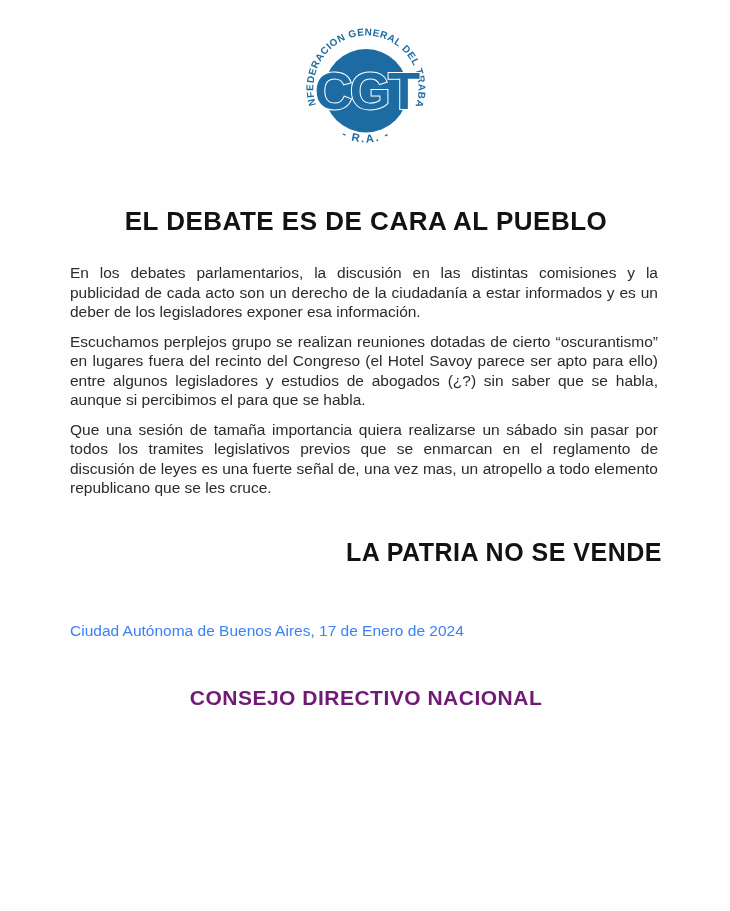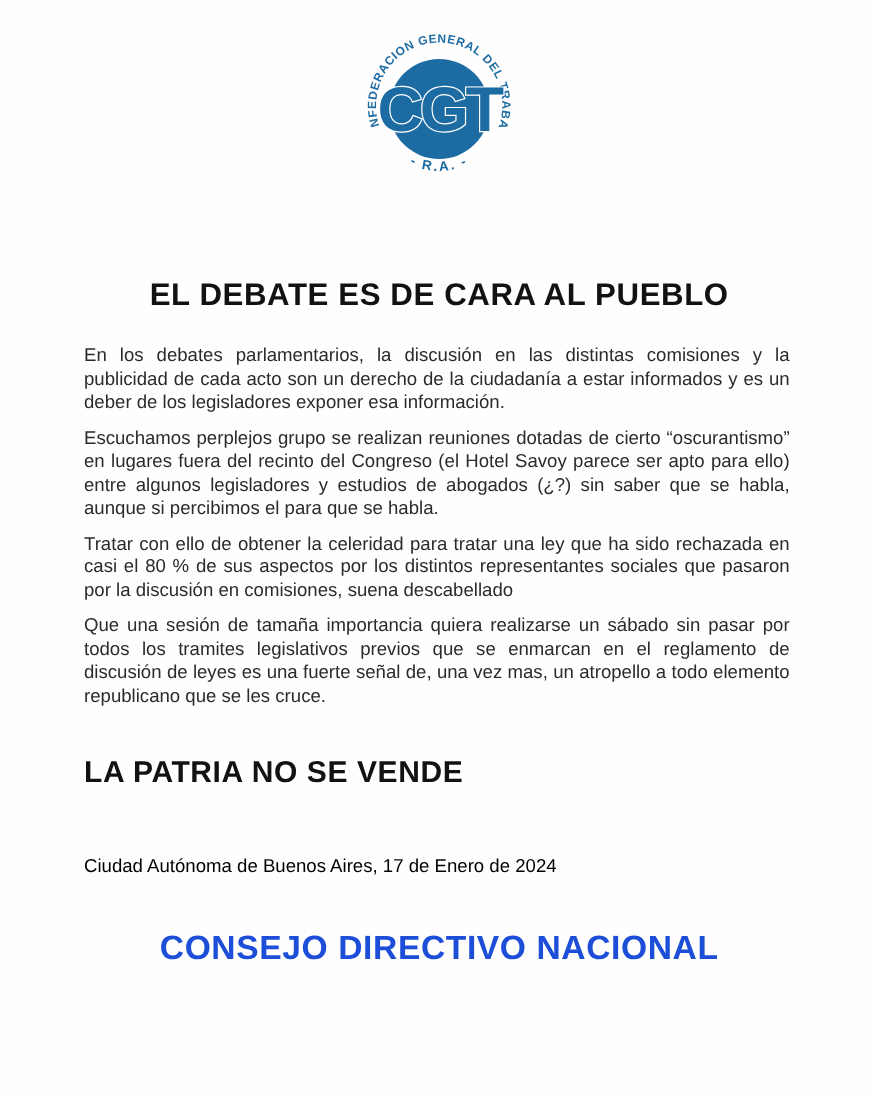--- a/index.html
+++ b/index.html
@@ -16,21 +16,21 @@
     color: #262626;
     overflow: hidden;
     box-sizing: border-box;
     padding: 20px 68px 0 70px;
   }
   .logo-wrap {
     text-align: center;
     height: 140px;
   }
   .doc-title {
-    margin: 70px 0 0 0;
+    margin: 46px 0 0 0;
     font-size: 26px;
     line-height: 31px;
     font-weight: bold;
     letter-spacing: 0.5px;
     text-align: center;
     color: #121212;
   }
   .body-text {
     margin-top: 26px;
   }
@@ -40,38 +40,38 @@
     line-height: 19.5px;
     text-align: justify;
     color: #2b2b2b;
   }
   .slogan {
     margin: 40px 0 0 0;
     font-size: 25px;
     line-height: 29px;
     font-weight: bold;
     letter-spacing: 0.5px;
-    text-align: left;
+    text-align: right;
     color: #121212;
   }
   .dateline {
     margin: 54px 0 0 0;
     font-size: 15.5px;
     line-height: 19px;
     text-align: left;
-    color: #000000;
+    color: #3b82f6;
   }
   .signature {
     margin: 44px 0 0 0;
-    font-size: 28px;
+    font-size: 21px;
     line-height: 27px;
     font-weight: bold;
     letter-spacing: 0.5px;
     text-align: center;
-    color: #1d4ed8;
+    color: #701a75;
   }
   .logo-arc-text {
     font-family: "Liberation Sans", sans-serif;
     font-weight: bold;
     font-size: 11px;
     letter-spacing: 0.6px;
   }
   .logo-ra-text {
     font-family: "Liberation Sans", sans-serif;
     font-weight: bold;
@@ -105,21 +105,20 @@
       </text>
       <text class="logo-monogram-text" x="75" y="98" text-anchor="middle" fill="#1d6ba3" stroke="#ffffff" stroke-width="2.2" paint-order="stroke">CGT</text>
     </svg>
   </div>
 
   <h1 class="doc-title">EL DEBATE ES DE CARA AL PUEBLO</h1>
 
   <div class="body-text">
     <p>En los debates parlamentarios, la discusión en las distintas comisiones y la publicidad de cada acto son un derecho de la ciudadanía a estar informados y es un deber de los legisladores exponer esa información.</p>
     <p>Escuchamos perplejos grupo se realizan reuniones dotadas de cierto “oscurantismo” en lugares fuera del recinto del Congreso (el Hotel Savoy parece ser apto para ello) entre algunos legisladores y estudios de abogados (¿?) sin saber que se habla, aunque si percibimos el para que se habla.</p>
-    <p>Tratar con ello de obtener la celeridad para tratar una ley que ha sido rechazada en casi el 80 % de sus aspectos por los distintos representantes sociales que pasaron por la discusión en comisiones, suena descabellado</p>
     <p>Que una sesión de tamaña importancia quiera realizarse un sábado sin pasar por todos los tramites legislativos previos que se enmarcan en el reglamento de discusión de leyes es una fuerte señal de, una vez mas, un atropello a todo elemento republicano que se les cruce.</p>
   </div>
 
   <h2 class="slogan">LA PATRIA NO SE VENDE</h2>
 
   <div class="dateline">Ciudad Autónoma de Buenos Aires, 17 de Enero de 2024</div>
 
   <h2 class="signature">CONSEJO DIRECTIVO NACIONAL</h2>
 
 </div>

